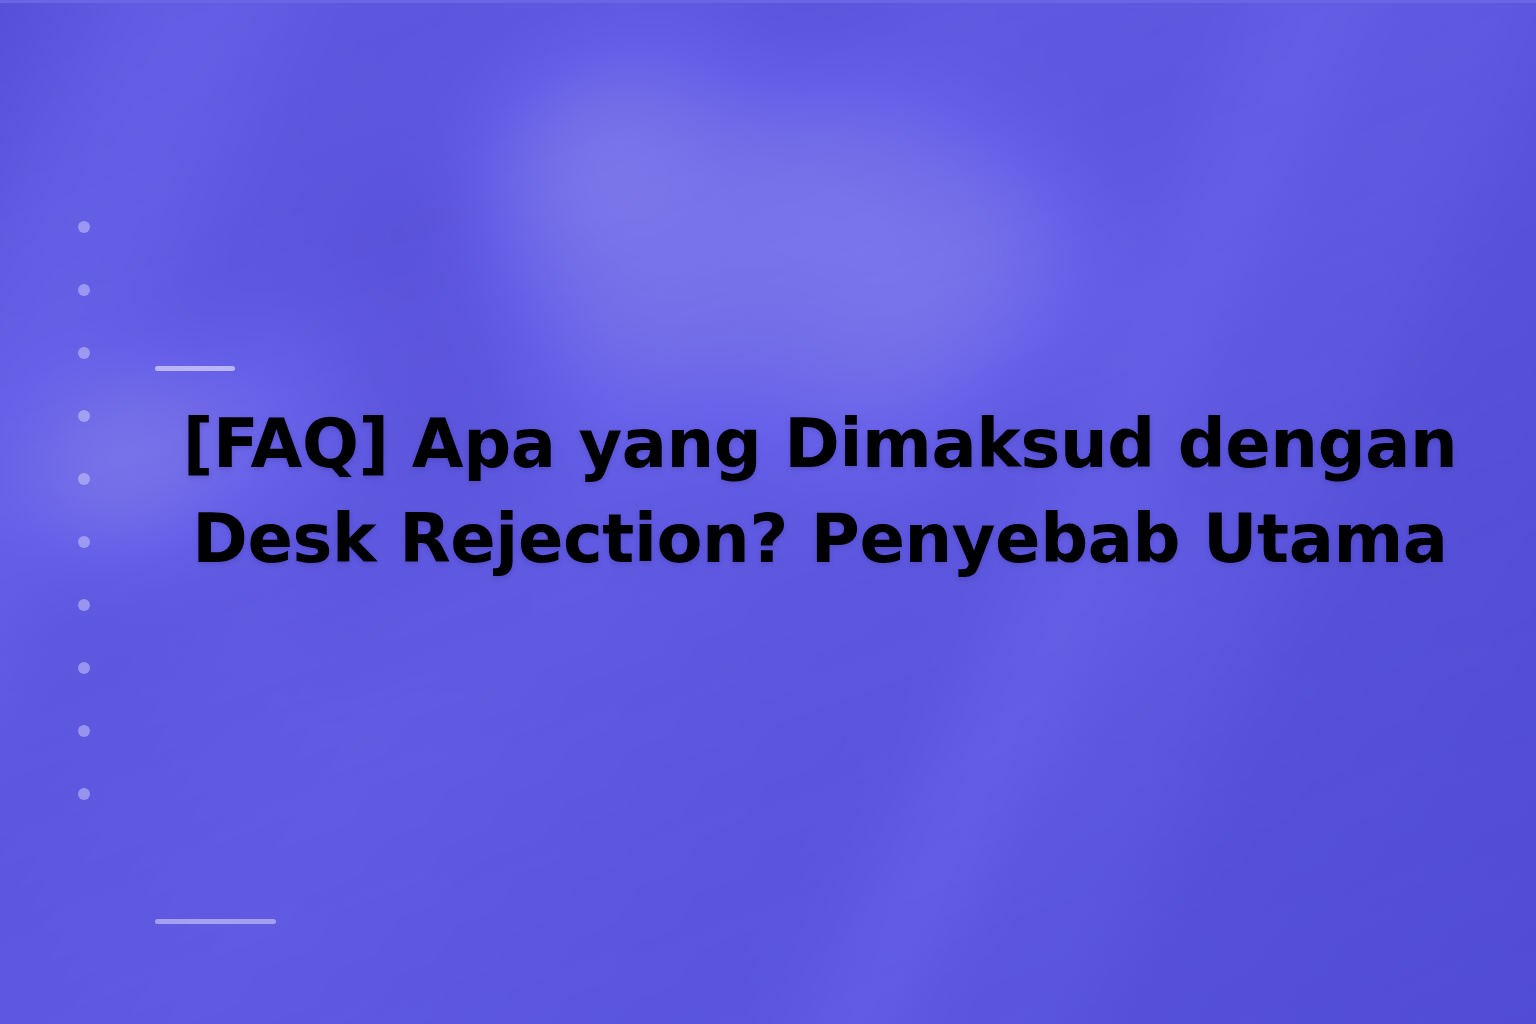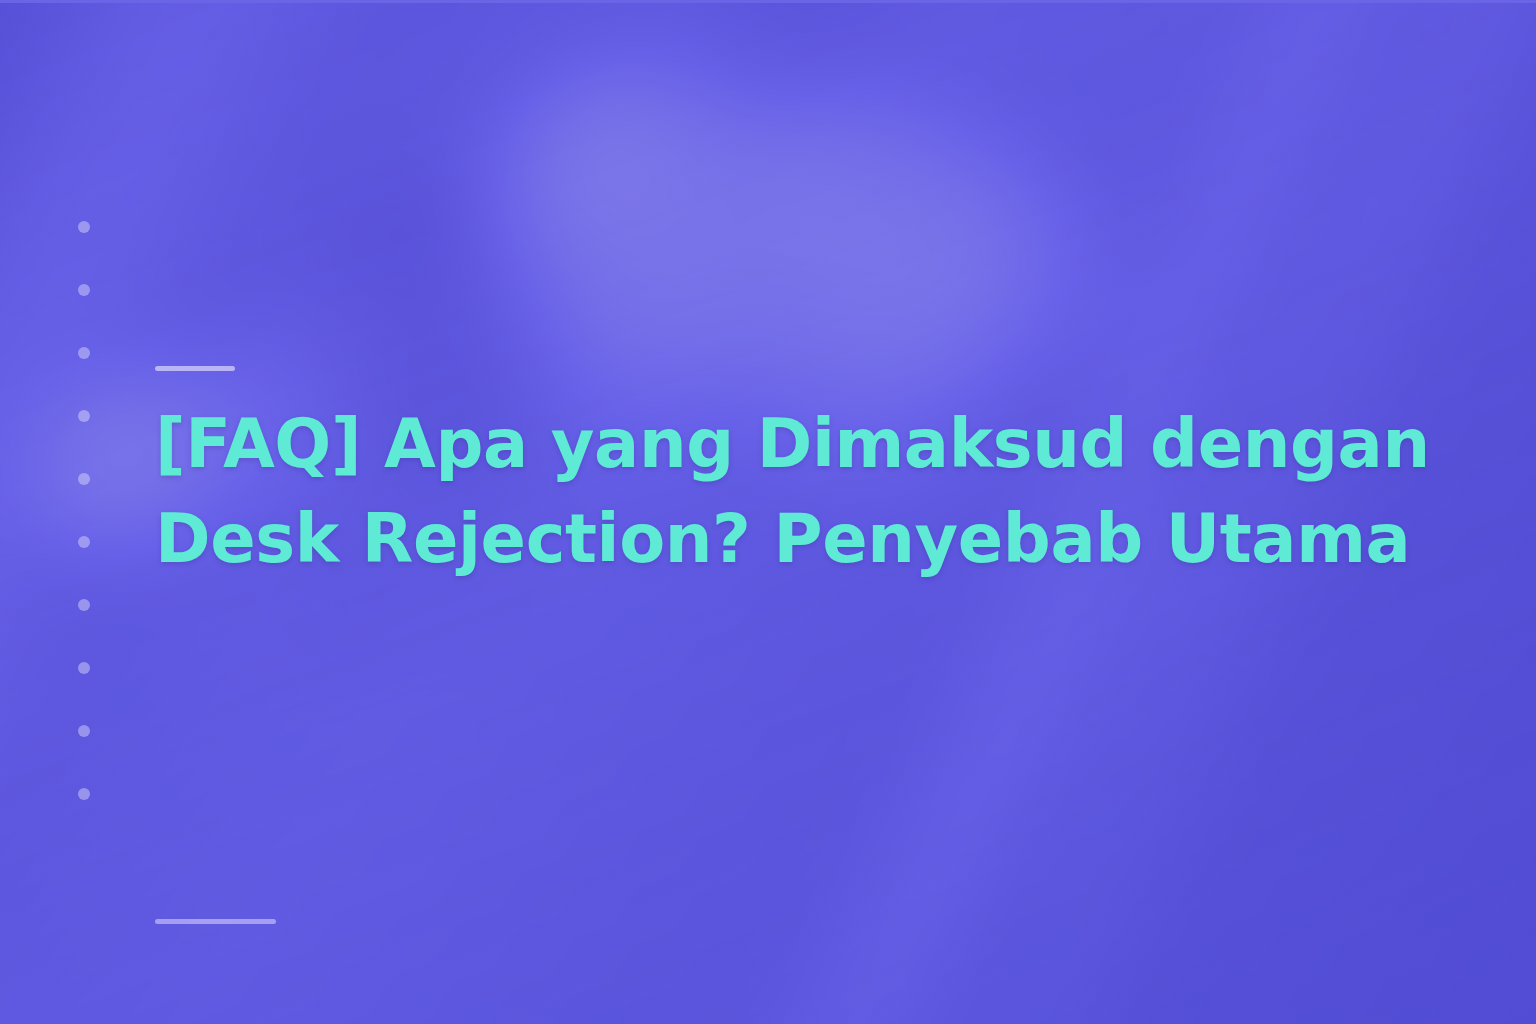--- a/index.html
+++ b/index.html
@@ -184,23 +184,24 @@
     margin-bottom: 26px;
   }
 
   .headline {
     margin: 0;
     font-family: "DejaVu Sans", sans-serif;
     font-size: 67px;
     font-weight: bold;
     line-height: 95px;
     letter-spacing: -0.4px;
-    color: #5eead4;
+    color: #000000;
     text-shadow: 0 2px 5px rgba(40,34,110,.22);
     max-width: 1330px;
+    text-align: center;
   }
 
   .rule-bottom {
     position: absolute;
     left: 155px;
     top: 919px;
     width: 121px;
     height: 5px;
     border-radius: 3px;
     background: rgba(228,226,252,.52);

